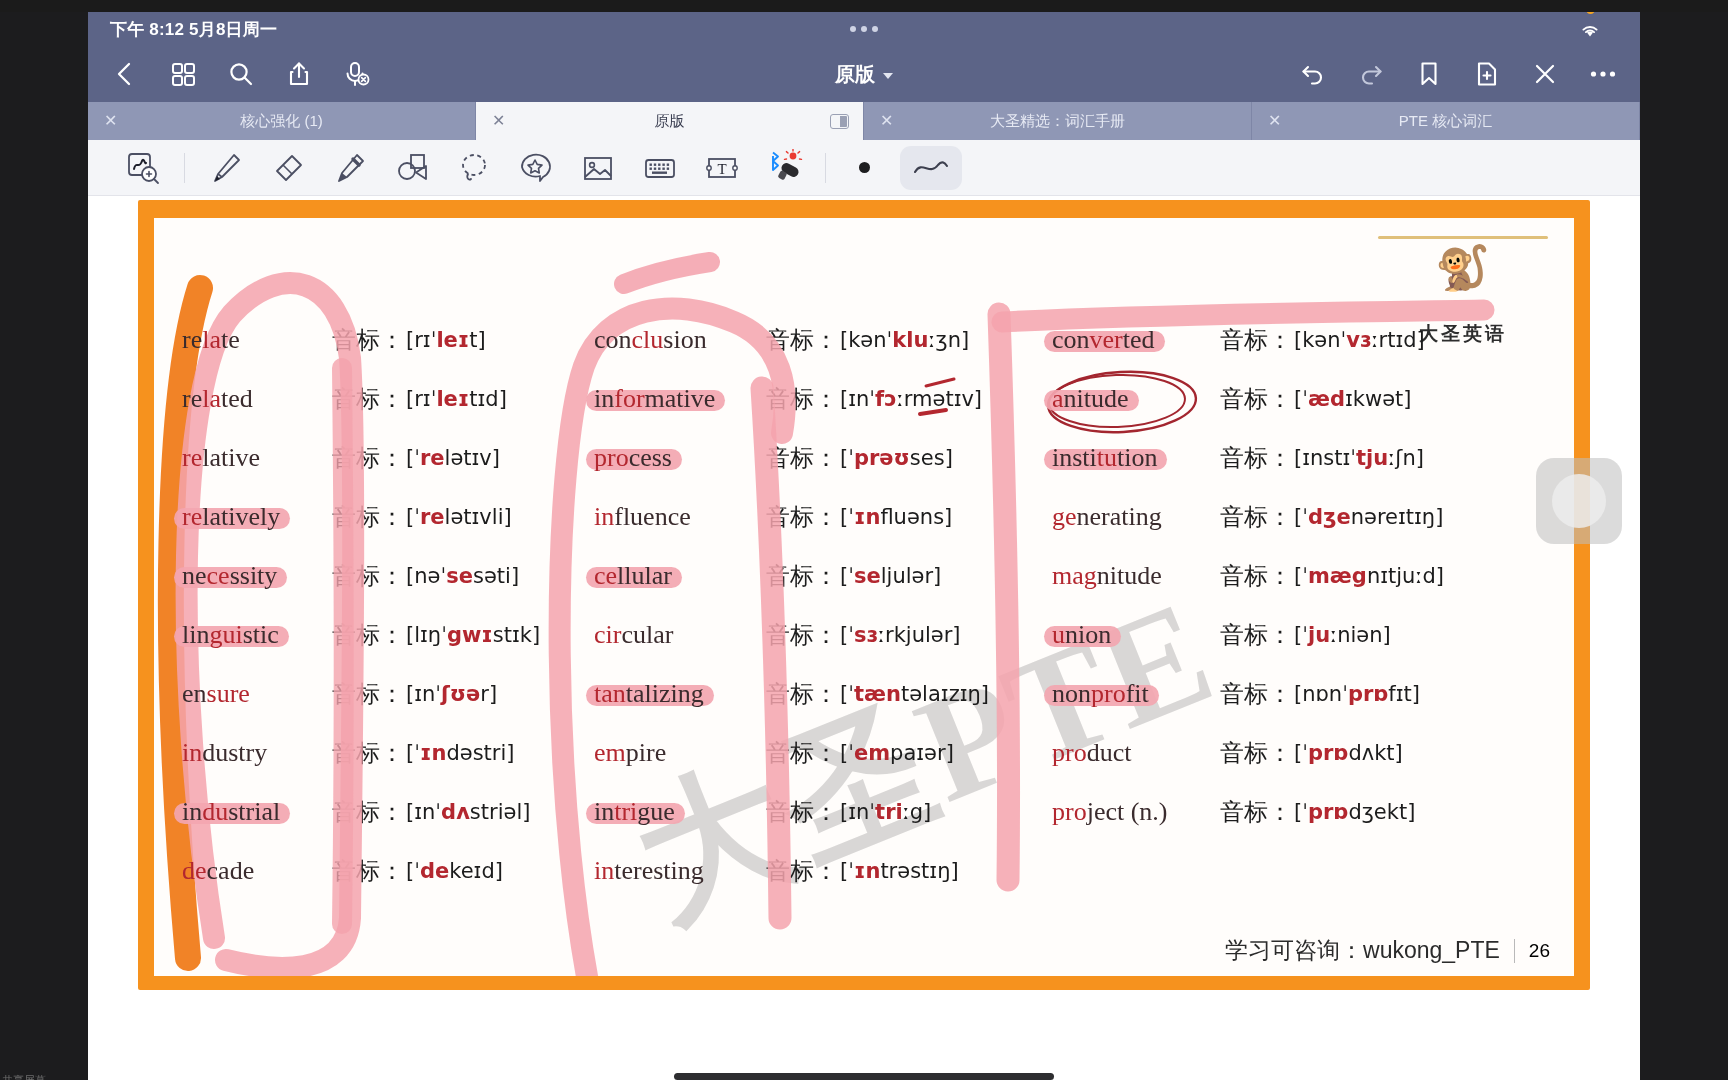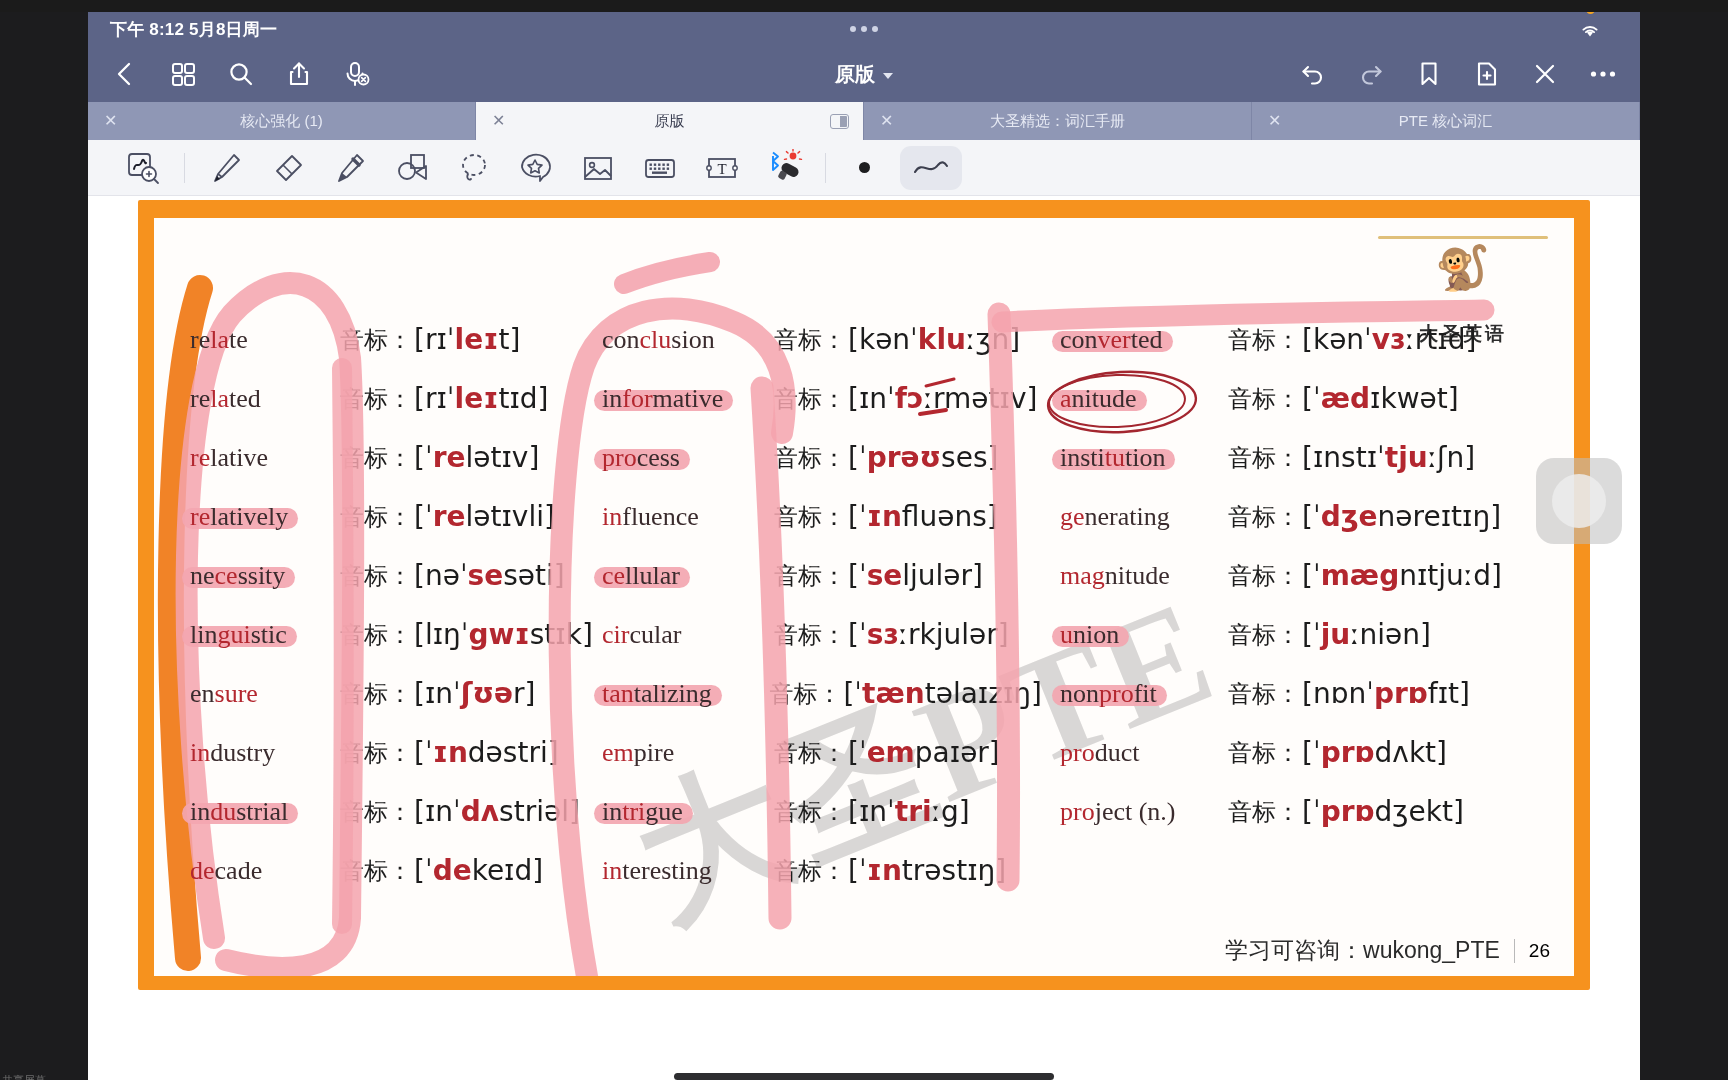--- a/index.html
+++ b/index.html
@@ -170,21 +170,21 @@
   .brand-line { height: 3px; background: #e0c07a; border-radius: 2px; margin-bottom: 2px; }
   .brand-mascot { font-size: 44px; line-height: 54px; }
   .brand-name {
     font-family: "Liberation Sans", sans-serif; font-size: 19px; font-weight: bold;
     color: #2d2d2d; letter-spacing: 3px; margin-top: 26px;
   }
 
   
   .columns {
     position: absolute; left: 0; right: 0; top: 92px; bottom: 0;
-    display: flex; padding: 0 20px;
+    display: flex; padding: 0 12px;
   }
   .col { position: relative; }
   .col.c1 { width: 420px; padding-left: 16px; }
   .col.c2 { width: 448px; padding-left: 8px; }
   .col.c3 { width: 500px; padding-left: 18px; }
 
   .row {
     height: 59px; display: flex; align-items: center; position: relative;
   }
   .word {
@@ -195,21 +195,21 @@
   .w-wrap { position: relative; display: inline-block; }
   .hl-mark {
     position: absolute; left: -8px; right: -10px; top: 6px; bottom: 3px;
     background: #f3a6b0; border-radius: 14px; z-index: -1; opacity: .92;
   }
   .ipa-label {
     font-family: Liberation Serif, serif; font-size: 24px; color: #1c1c1c;
     white-space: nowrap;
   }
   .ipa {
-    font-family: "DejaVu Sans", sans-serif; font-size: 28px; color: #1c1c1c;
+    font-family: "DejaVu Sans", sans-serif; font-size: 21px; color: #1c1c1c;
     white-space: nowrap; margin-left: 2px;
   }
   .ipa .s { color: #b3272f; font-weight: bold; }
 
   .col.c1 .ipa-label { margin-left: 0; }
   .col.c1 .word { width: 150px; display: inline-block; }
   .col.c2 .word { width: 172px; display: inline-block; }
   .col.c3 .word { width: 168px; display: inline-block; }
 
   

